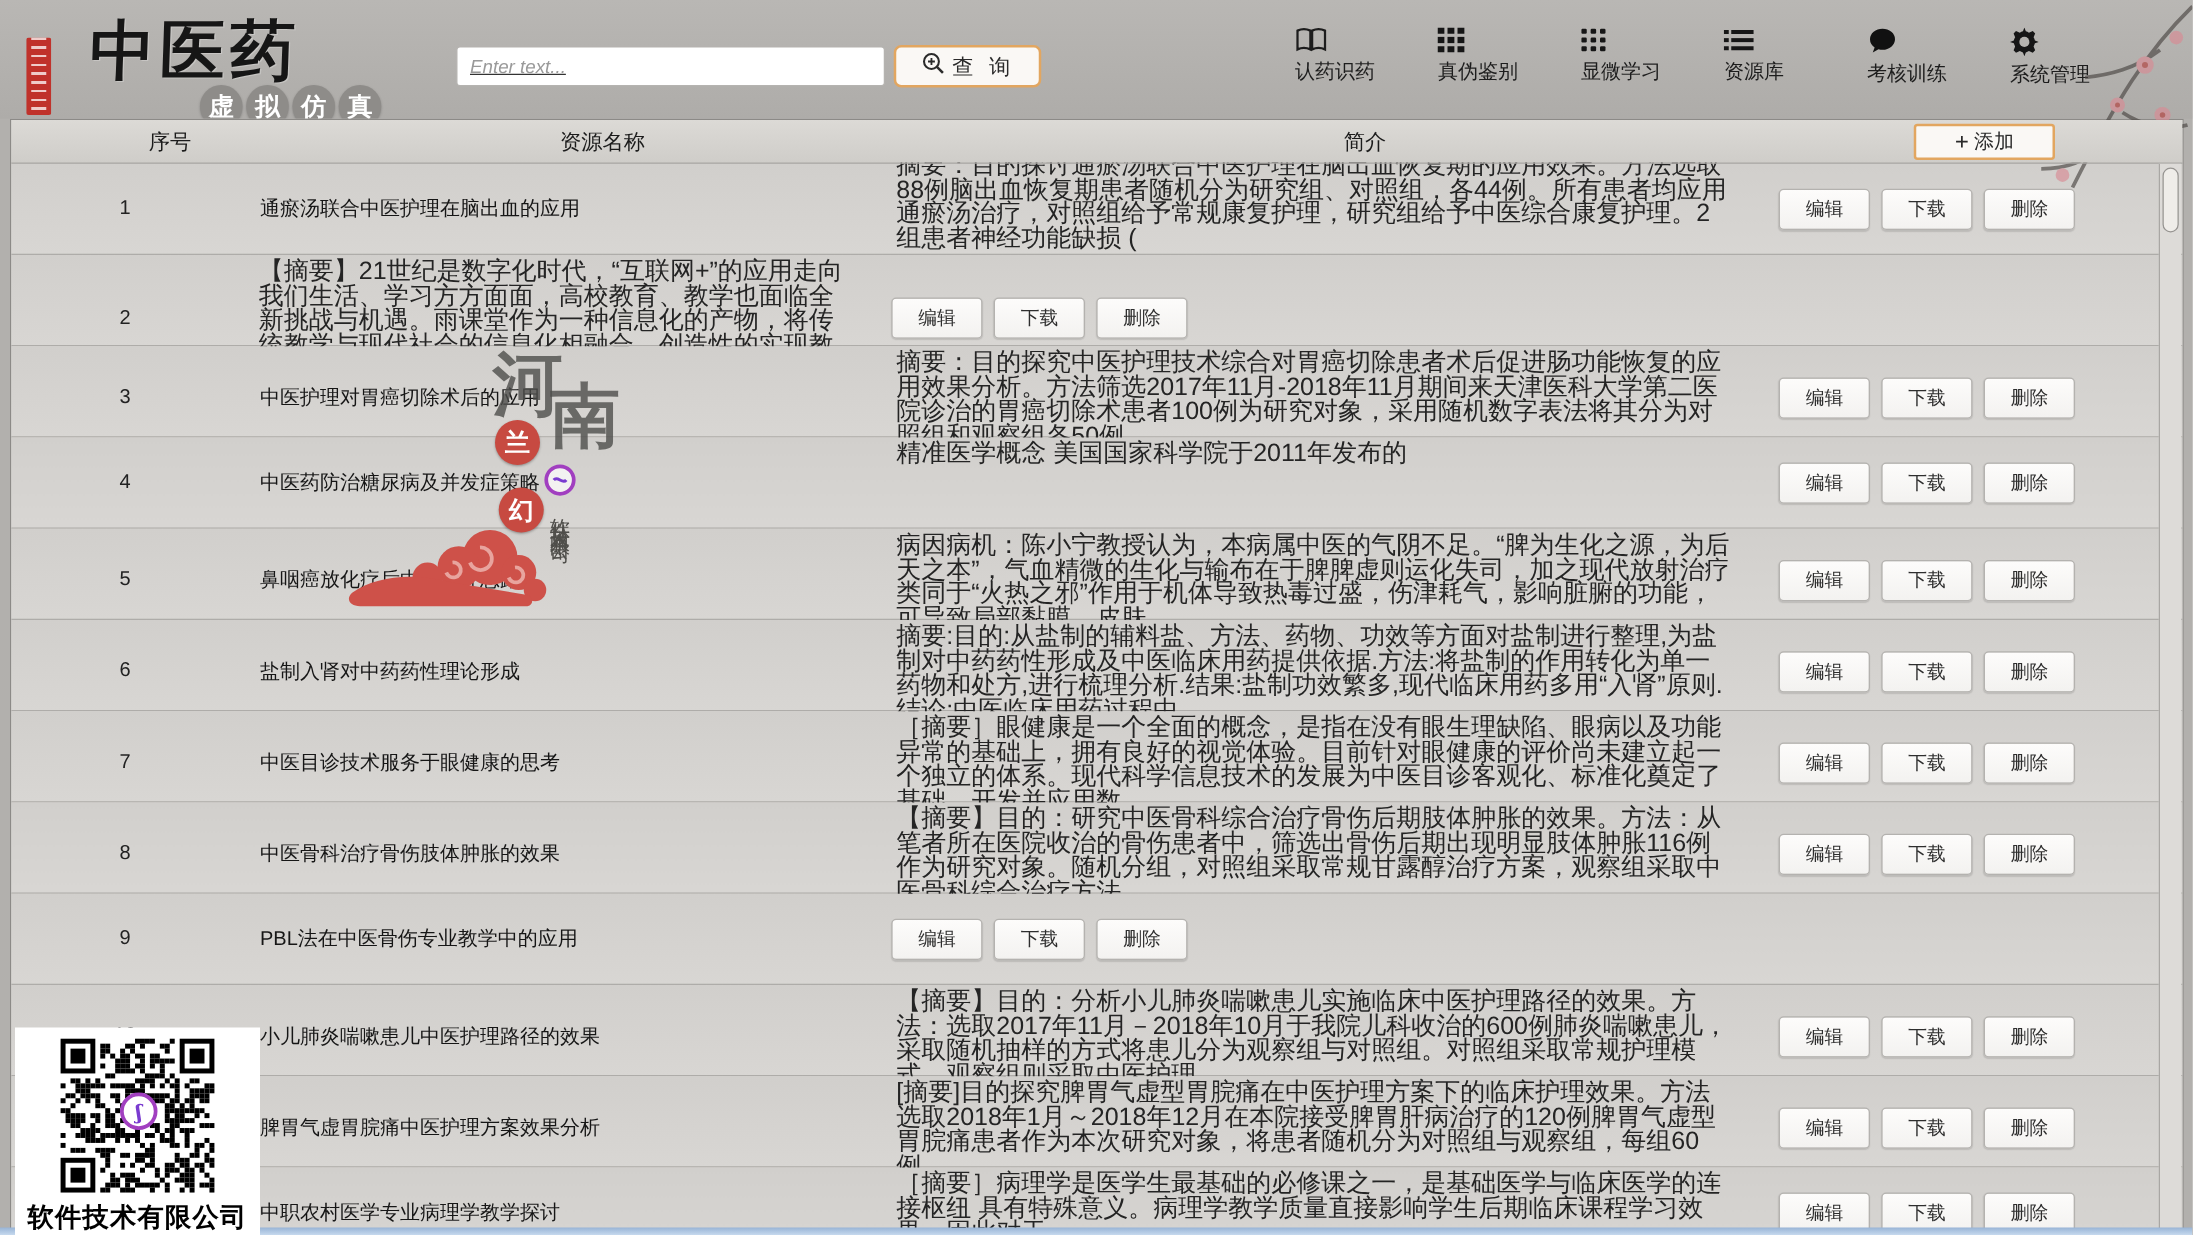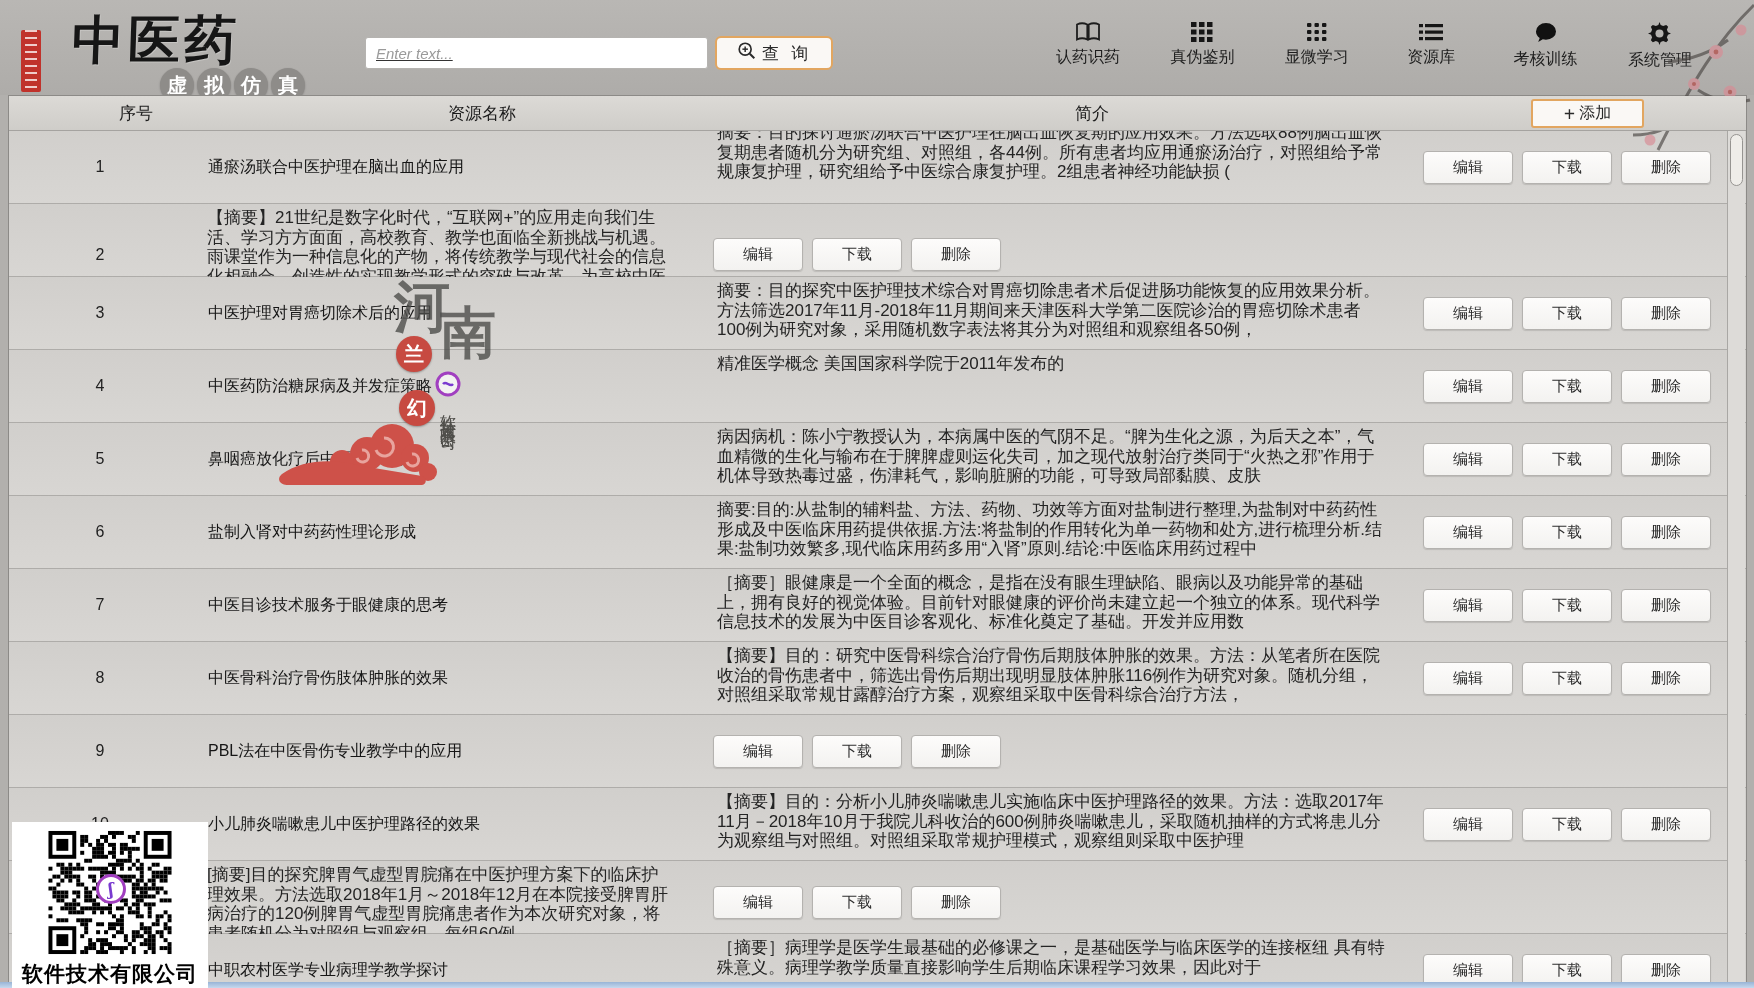--- a/index.html
+++ b/index.html
@@ -25,45 +25,45 @@
                   border:1px solid #b5b3b0; border-radius:3px; background:#fff;
                   padding:0 10px; font-size:15px; color:#333;text-decoration:underline; }
   .search-input::placeholder { color:#9a9a9a; font-style:italic; }
   .btn-accent { background:#faf8f5; border:2px solid #e2a660; color:#2a2a2a; cursor:pointer;
                 display:flex; align-items:center; justify-content:center; gap:4px;
                 font-family:Liberation Serif, serif; }
   .search-btn { position:absolute; left:715px; top:36px; width:118px; height:34px;
                 border-radius:6px; font-size:17px; letter-spacing:4px; }
 
   .nav { position:absolute; left:1036px; top:22px; width:676px; display:flex; justify-content:space-between; }
-  .nav-item { width:104px; display:flex; flex-direction:column; align-items:center; gap:5px; cursor:pointer; }
+  .nav-item { width:104px; display:flex; flex-direction:column; gap:5px; cursor:pointer; }
   .nav-item svg { display:block; }
   .nav-label { font-size:16px; color:#1d1d1d; white-space:nowrap; }
 
   
   .main-table { position:absolute; left:8px; top:95px; width:1739px; height:889px;
                 border:1px solid #8c8a87; background:#d6d4d1; overflow:hidden; }
   .tgrid { display:grid; grid-template-columns:182px 510px 710px 1fr; }
   .t-head { position:relative; z-index:6; height:35px;
             background:linear-gradient(#dcdad6,#cfcdc9); border-bottom:1px solid #a5a3a0;padding-left:36px; }
   .t-head .hcell { display:flex; align-items:center; justify-content:center;
                    font-size:17px; color:#1b1b1b; }
   .add-btn { position:absolute; z-index:7; left:1522px; top:3px; width:113px; height:29px;
              border-radius:3px; font-size:16px; }
   .add-plus { font-size:20px; font-weight:bold; line-height:1; }
 
   .row { position:relative; height:73px; background:linear-gradient(180deg,#d1cfcc,#d8d6d3);
          border-bottom:1px solid rgba(145,143,140,.55); }
   .cell-index { display:flex; align-items:center; justify-content:center; font-size:16px; color:#222; }
   .cell-name  { display:flex; align-items:center; padding-left:17px; font-size:16px; color:#161616; }
-  .cell-intro { padding:4px 26px 0 16px; font-size:17px; line-height:19.5px; color:#242424;
+  .cell-intro { padding:4px 26px 0 16px; font-size:20px; line-height:19.5px; color:#242424;
                 white-space:pre-line; overflow:visible; }
   .row:nth-child(1) .cell-intro { margin-top:-12px; }
   .cell-actions { display:flex; align-items:center; gap:9px; padding-left:12px; }
-  .action-btn { width:90px; height:33px; background:linear-gradient(#fdfcfb,#f3f2f0);
+  .action-btn { width:73px; height:33px; background:linear-gradient(#fdfcfb,#f3f2f0);
                 border:1px solid #b4b2af; border-radius:4px; font-size:15px; color:#2e2e2e;
                 cursor:pointer; box-shadow:0 1px 1px rgba(0,0,0,.12); }
 
   .scrollbar { position:absolute; right:1px; top:35px; width:18px; height:852px;
                background:#dddbd8; border-left:1px solid #a9a7a4; z-index:8; }
   .scroll-thumb { position:absolute; left:2px; top:3px; width:13px; height:52px;
                   background:#efede9; border:1px solid #969491; border-radius:7px; }
 
   
   .wm { position:absolute; pointer-events:none; z-index:5; font-family:"DejaVu Serif",serif; }
@@ -316,20 +316,21 @@
     <div class="cell-intro">【摘要】目的：分析小儿肺炎喘嗽患儿实施临床中医护理路径的效果。方法：选取2017年11月－2018年10月于我院儿科收治的600例肺炎喘嗽患儿，采取随机抽样的方式将患儿分为观察组与对照组。对照组采取常规护理模式，观察组则采取中医护理</div>
     <div class="cell-actions">
       <button class="action-btn">编辑</button>
       <button class="action-btn">下载</button>
       <button class="action-btn">删除</button>
     </div>
   </div>
 
   <div class="row tgrid">
     <div class="cell-index">11</div>
+    <div class="cell-name">脾胃气虚胃脘痛中医护理方案效果分析</div>
     <div class="cell-intro">[摘要]目的探究脾胃气虚型胃脘痛在中医护理方案下的临床护理效果。方法选取2018年1月～2018年12月在本院接受脾胃肝病治疗的120例脾胃气虚型胃脘痛患者作为本次研究对象，将患者随机分为对照组与观察组，每组60例。</div>
     <div class="cell-actions">
       <button class="action-btn">编辑</button>
       <button class="action-btn">下载</button>
       <button class="action-btn">删除</button>
     </div>
   </div>
 
   <div class="row tgrid">
     <div class="cell-index">12</div>

